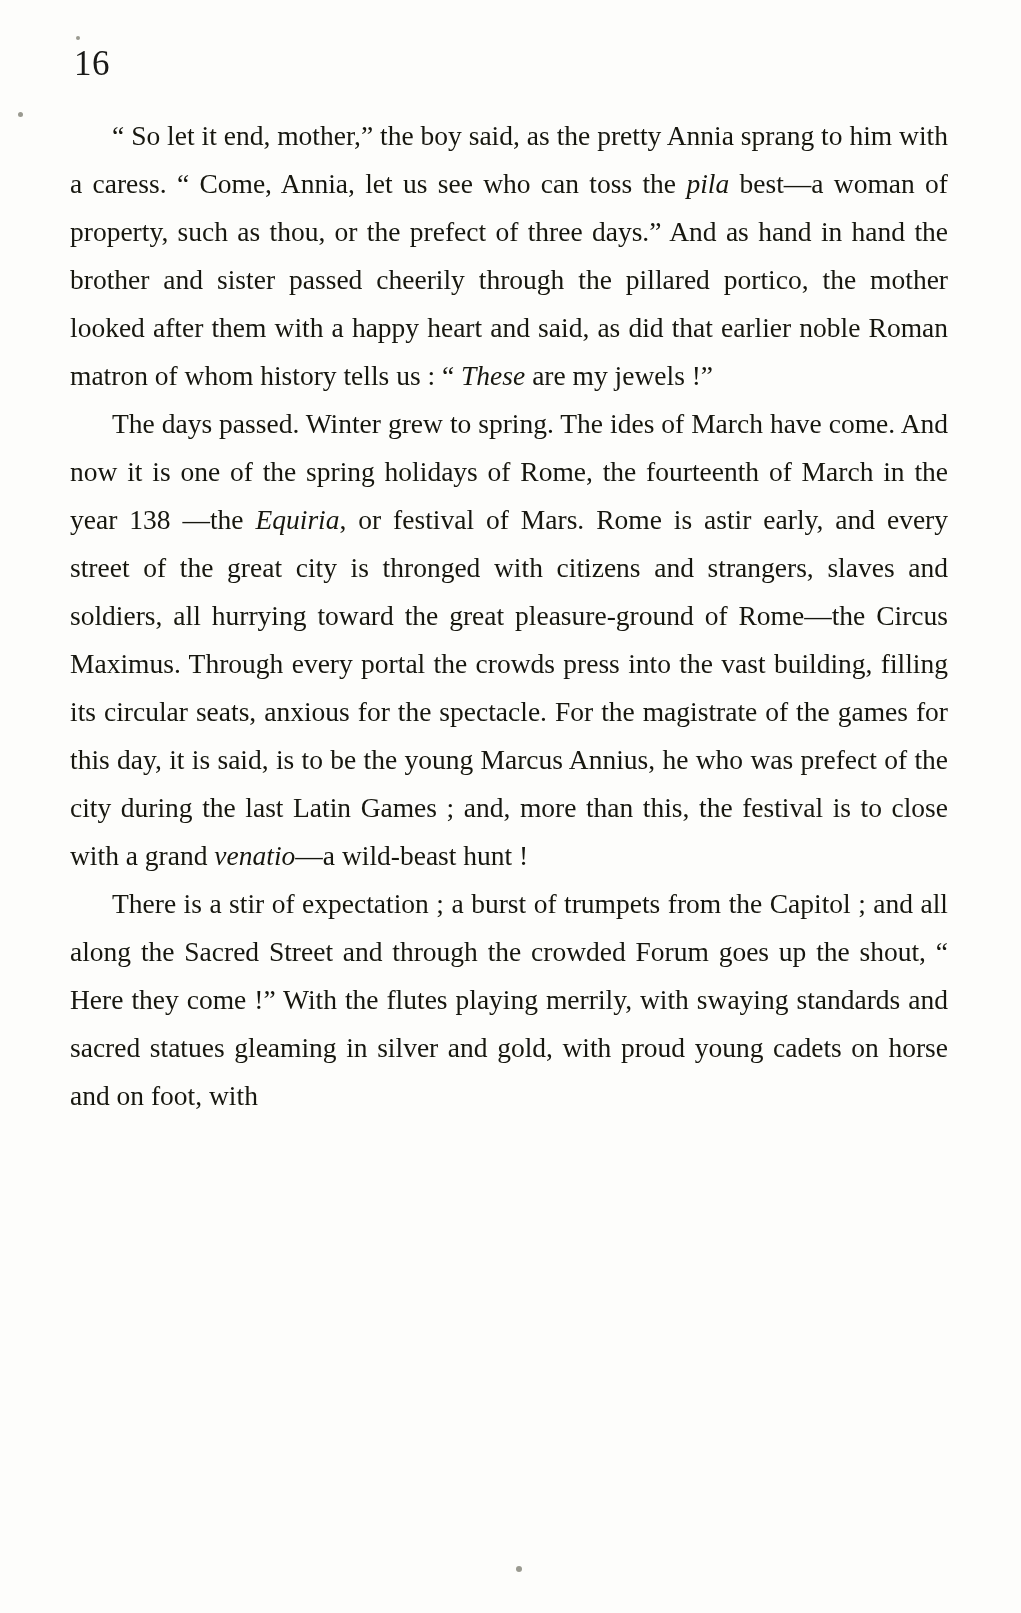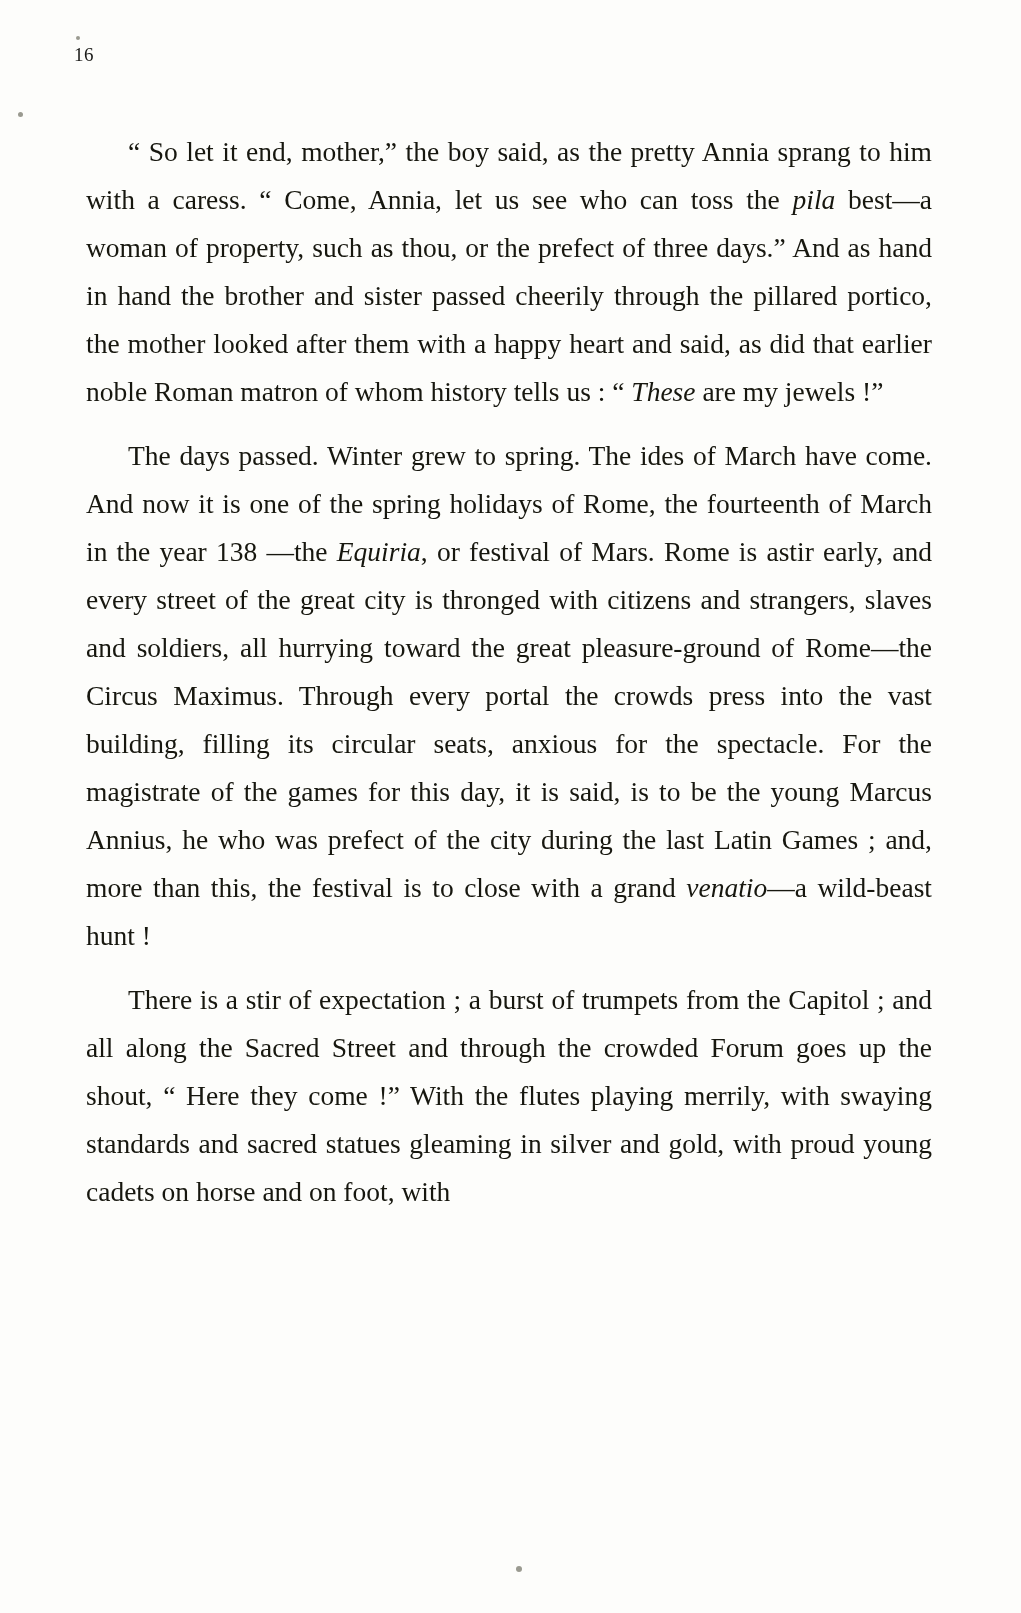--- a/index.html
+++ b/index.html
@@ -26,21 +26,21 @@
     position: absolute;
     left: 70px;
     top: 42px;
     width: 880px;
     height: 40px;
   }
   .folio {
     position: absolute;
     left: 4px;
     top: 2px;
-    font-size: 19px;
+    font-size: 35px;
     letter-spacing: 0.5px;
     color: #1a1a18;
   }
   .running-title {
     position: absolute;
     left: 0;
     top: 0;
     width: 880px;
     text-align: center;
     font-style: italic;
@@ -49,21 +49,21 @@
     letter-spacing: 2.2px;
     color: #15150f;
   }
   .body-text {
     position: absolute;
     left: 70px;
     top: 112px;
     width: 878px;
   }
   p.para {
-    margin: 16px;
+    margin: 0;
     font-size: 27.5px;
     line-height: 48px;
     text-align: justify;
     text-justify: inter-word;
     color: #17170f;
     -webkit-hyphens: none;
     hyphens: none;
   }
   p.para + p.para {
     margin-top: 0px;

